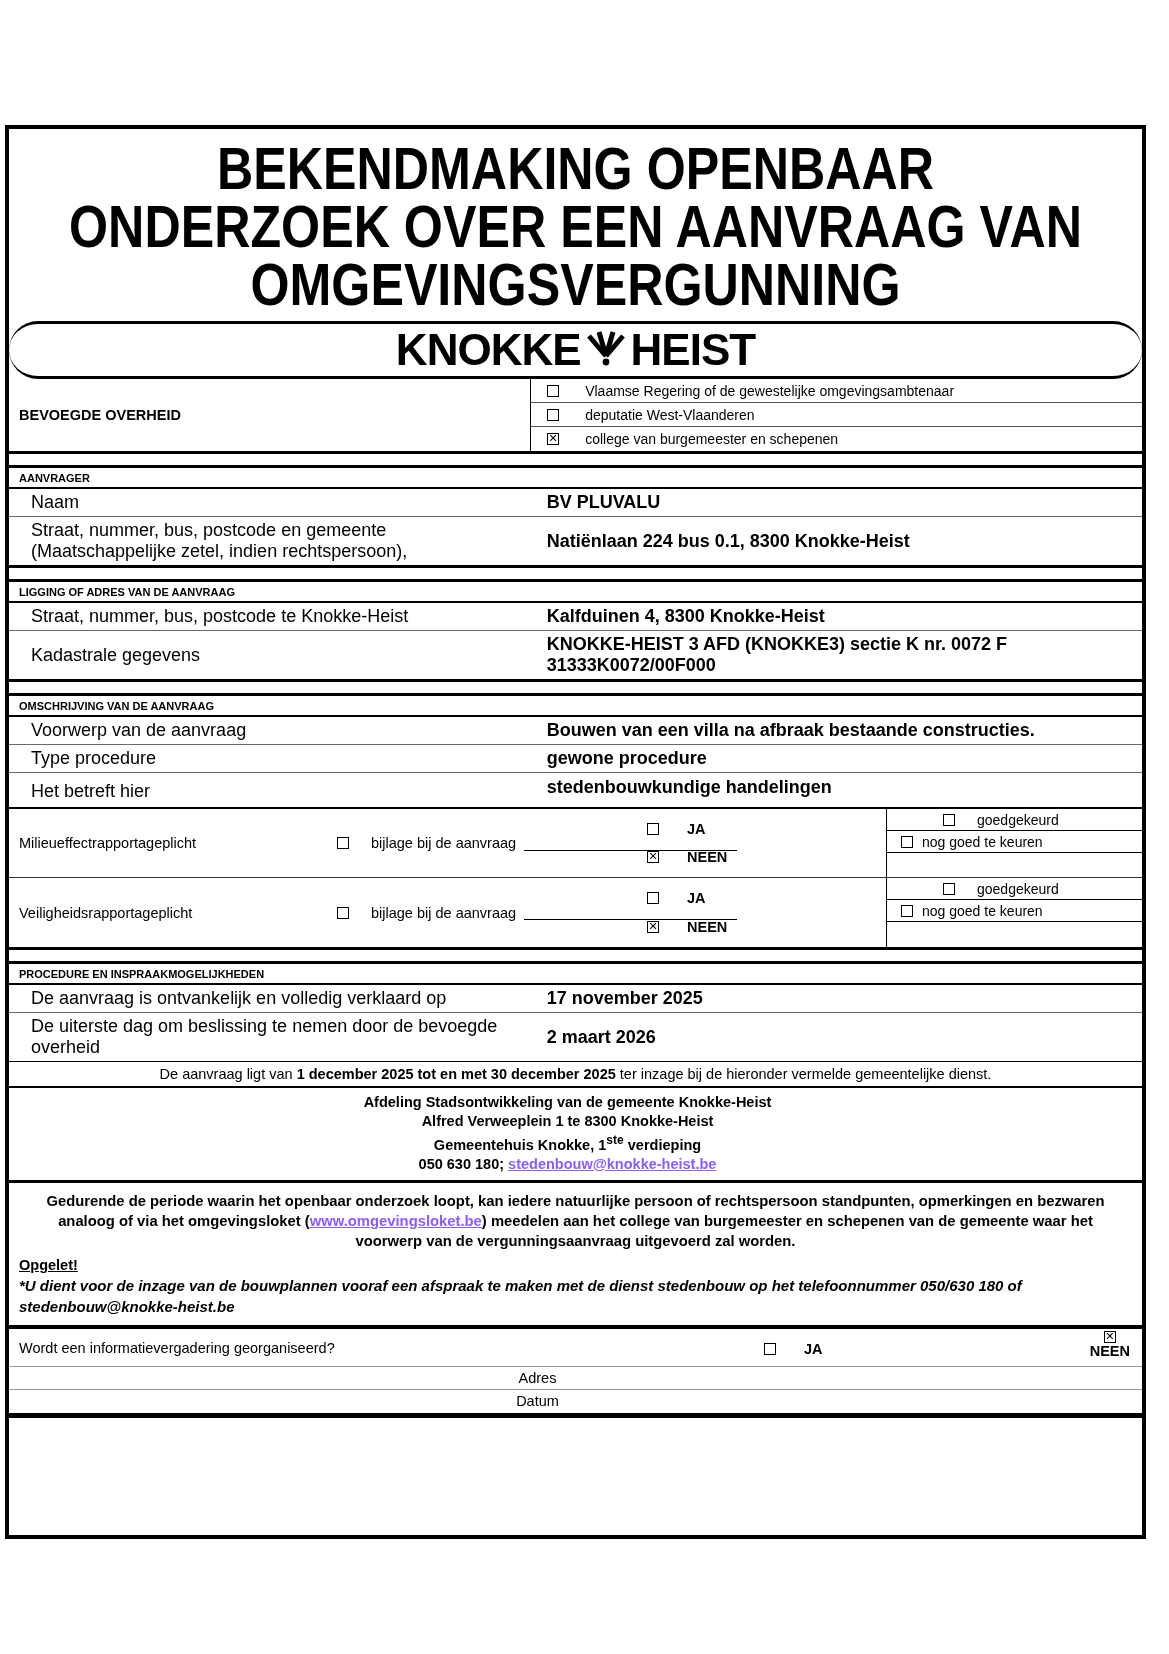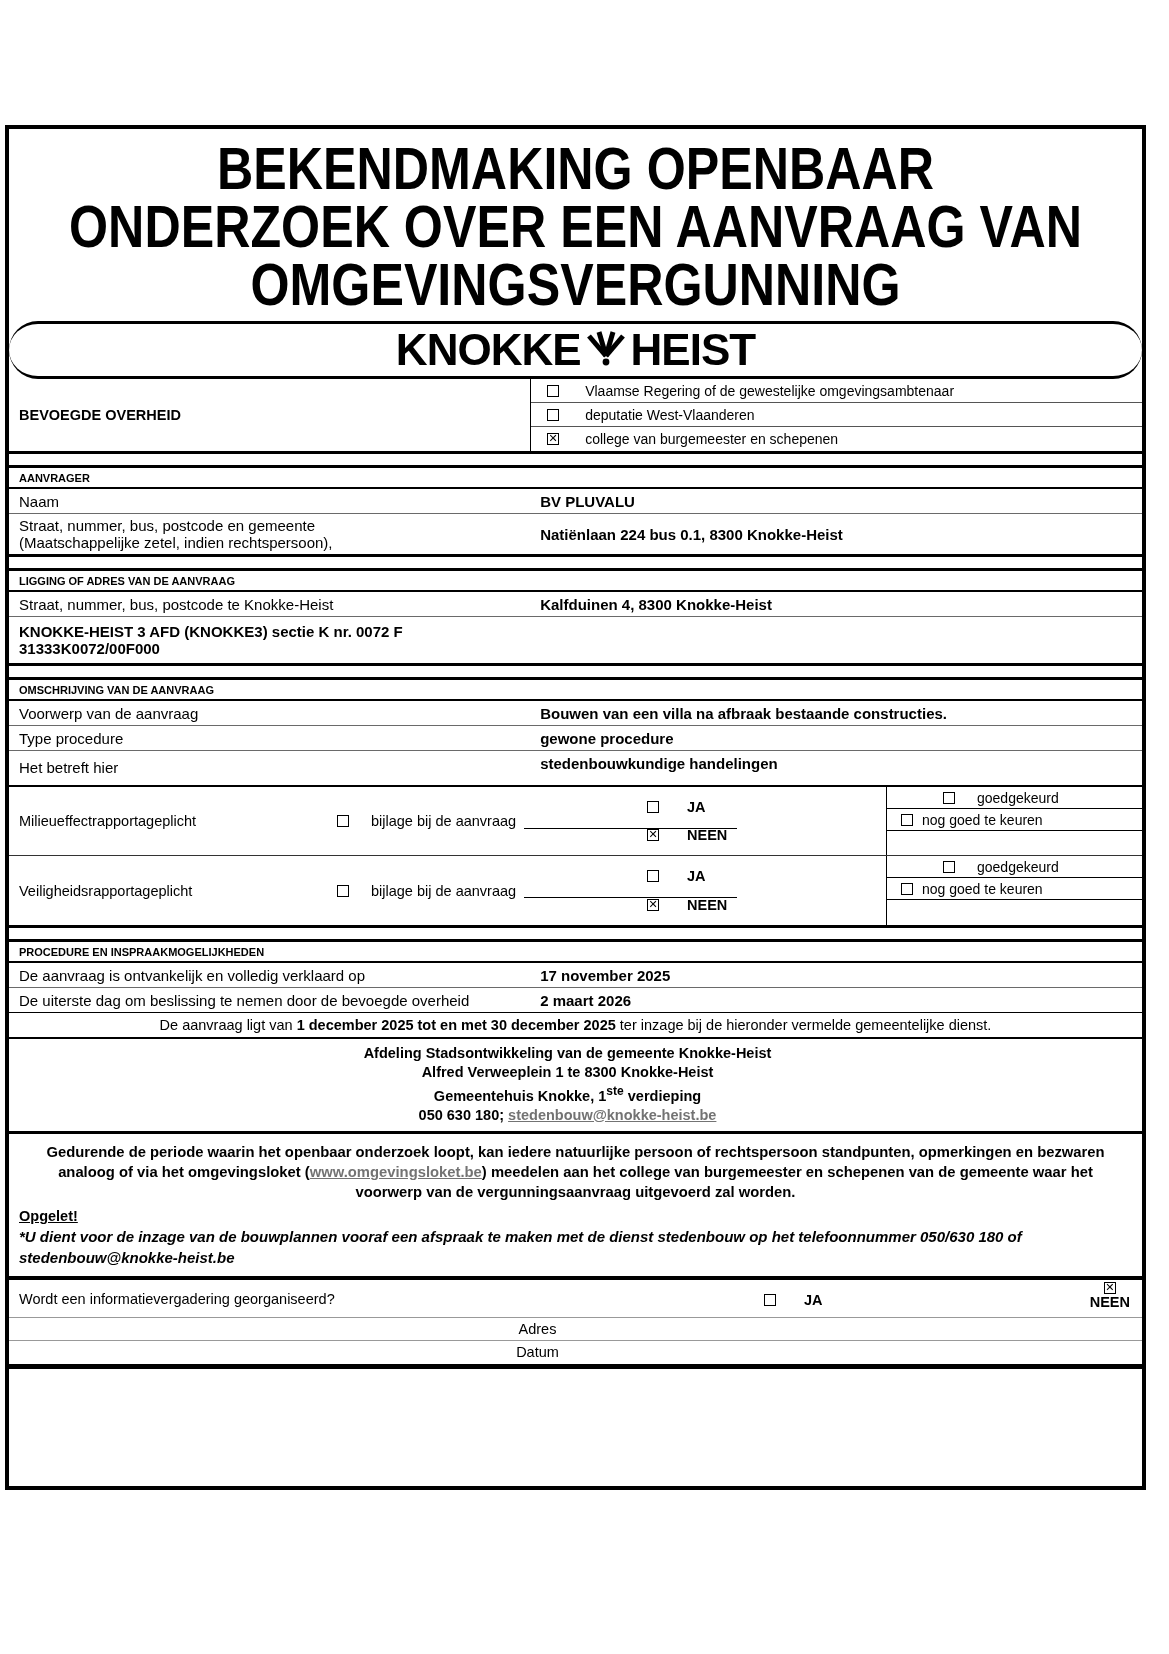--- a/index.html
+++ b/index.html
@@ -30,21 +30,22 @@
     font-weight: bold;
     font-size: 11px;
     padding: 4px 0 3px 10px;
     border-bottom: 2px solid #000;
   }
   .row2col {
     display: flex;
     align-items: center;
     border-bottom: 1px solid #6a6a6a;
     min-height: 25px;
-    font-size: 15px;
+    font-size: 18px;
+    padding-left: 12px;
   }
   .row2col:last-child { border-bottom: none; }
   .row2col .lbl { width: 46%; padding: 3px 8px 3px 10px; }
   .row2col .val { flex: 1; padding: 3px 8px 3px 10px; font-weight: bold; }
   .cb {
     display: inline-block;
     width: 12px; height: 12px;
     border: 1.6px solid #000;
     background: #fff;
     position: relative;
@@ -52,21 +53,21 @@
   }
   .cb.checked::before {
     content: "\2715";
     position: absolute;
     left: 50%; top: 50%;
     transform: translate(-50%, -54%);
     font-size: 11px;
     font-weight: bold;
     line-height: 1;
   }
-  a.lnk { color: #737373; text-decoration: underline; cursor: pointer; font-weight: bold; }
+  a.lnk { color: #8b5cf6; text-decoration: underline; cursor: pointer; font-weight: bold; }
 
   
   .title-block { padding: 10px 0 8px 0; text-align: center; }
   .title-line {
     display: block;
     font-size: 54px;
     font-weight: bold;
     line-height: 58px;
     white-space: nowrap;
     transform: scale(0.93, 1.08);
@@ -247,20 +248,21 @@
 
     <div class="spacer"></div>
 
     <div>
       <div class="sec-header">LIGGING OF ADRES VAN DE AANVRAAG</div>
       <div class="row2col">
         <div class="lbl">Straat, nummer, bus, postcode te Knokke-Heist</div>
         <div class="val">Kalfduinen 4, 8300 Knokke-Heist</div>
       </div>
       <div class="row2col" style="min-height:46px;">
+        <div class="lbl">Kadastrale gegevens</div>
         <div class="val">
           <div>KNOKKE-HEIST 3 AFD (KNOKKE3) sectie K nr. 0072 F</div>
           <div>31333K0072/00F000</div>
         </div>
       </div>
     </div>
 
     <div class="spacer"></div>
 
     <div>

